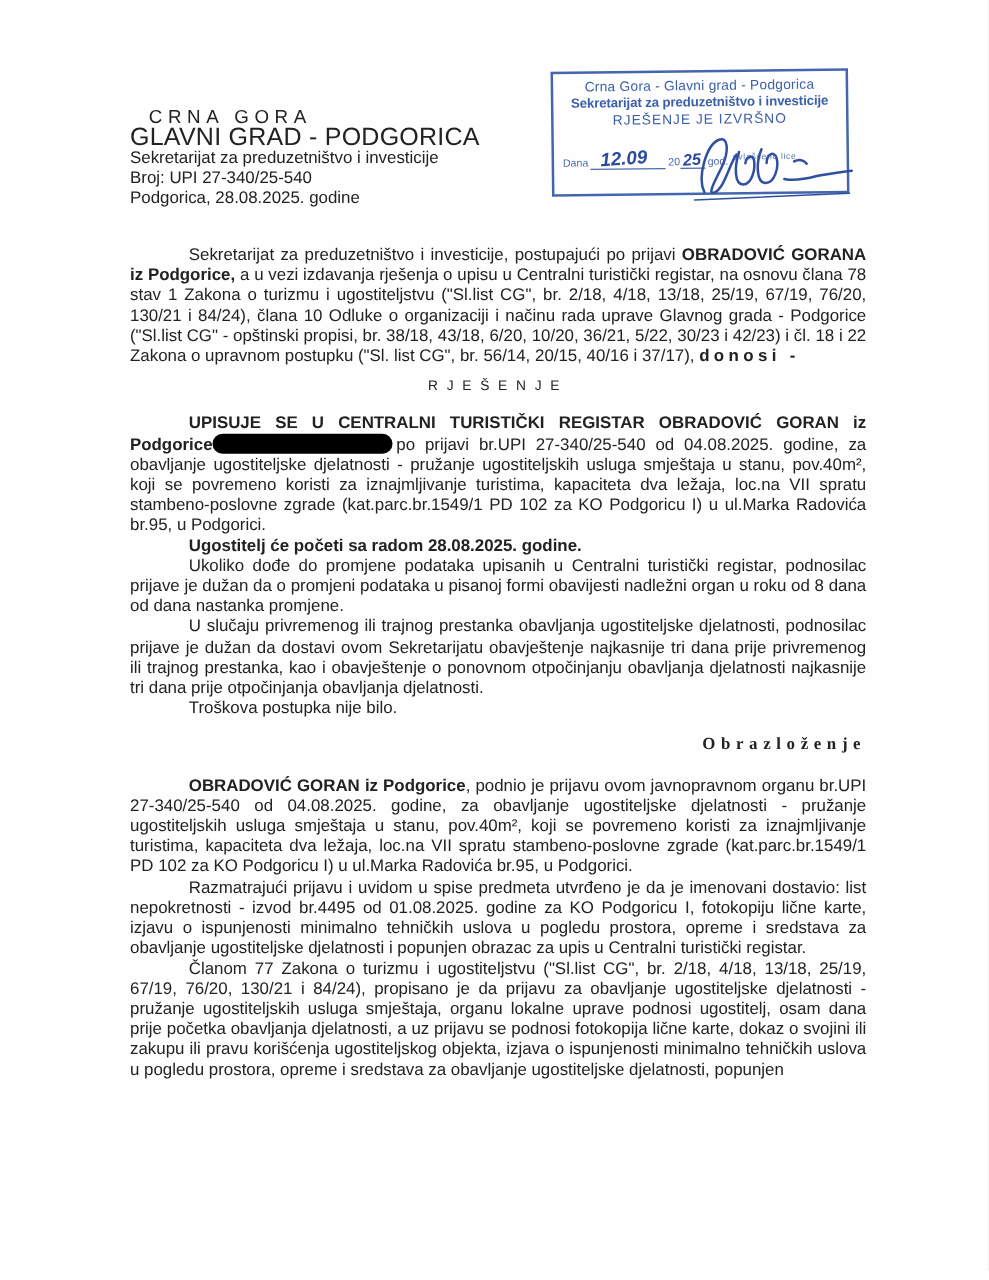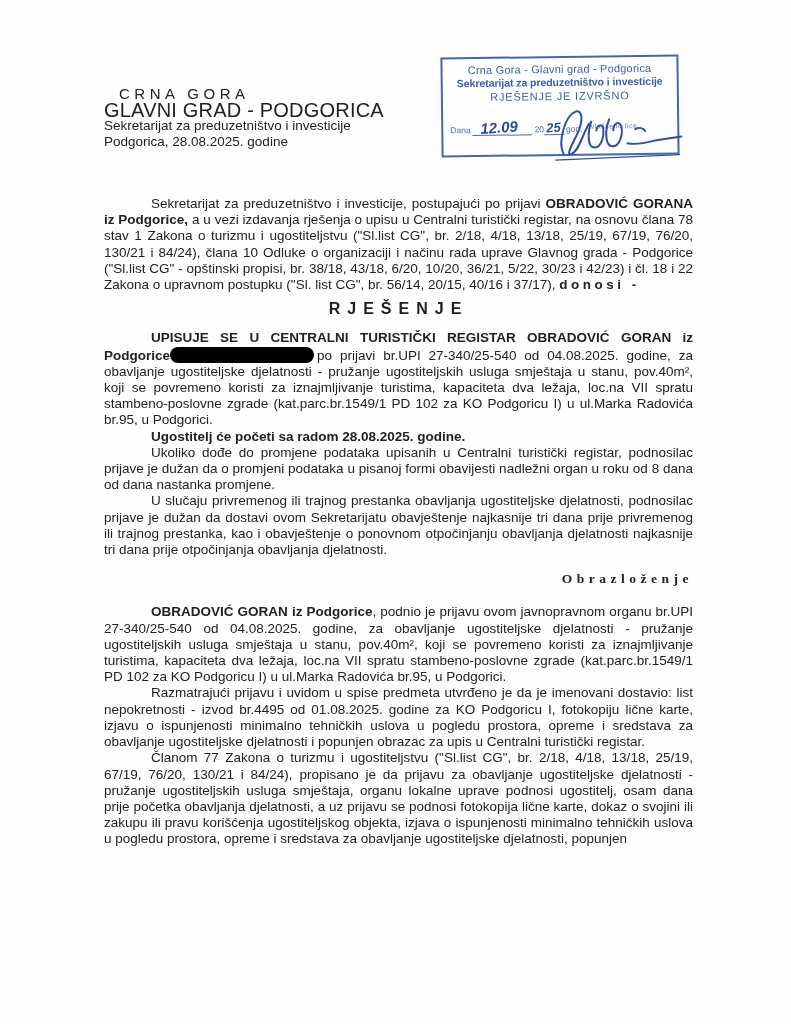--- a/index.html
+++ b/index.html
@@ -37,22 +37,22 @@
   .sig-label { position:absolute; right:40px; bottom:24px; font-size:7px; color:#5f7ab8; letter-spacing:0.5px; }
   .sig-svg { position:absolute; right:-12px; bottom:-12px; }
 
   
   .content {
     position:absolute; left:104px; top:184px; width:589px;
     font-size:13.5px; line-height:16.2px; text-align:justify;margin-top:12px;
   }
   .content p { margin:0; text-indent:47px; }
   .title {
-    text-align:center; text-indent:0 !important; font-weight:bold;
-    letter-spacing:7px; margin:8px 0 13px 0 !important; font-size:16px;
+    text-align:center; text-indent:0 !important; font-weight:normal;
+    letter-spacing:7px; margin:8px 0 13px 0 !important; font-size:11px;
   }
   .heading2 {
     text-align:right; text-indent:0 !important; font-weight:bold;
     letter-spacing:4.5px; margin:13px 0 17px 0 !important;font-family:Liberation Serif, serif;
   }
   .bold { font-weight:bold; }
   .spaced-bold { font-weight:bold; letter-spacing:3.5px; }
   .redaction {
     display:inline-block; width:144px; height:16px; background:#000;
     border-radius:8px; vertical-align:-3px; margin-right:3px;
@@ -60,20 +60,21 @@
 </style>
 </head>
 <body>
 
 <div class="sheet">
 
   <div class="header">
     <div class="country">CRNA GORA</div>
     <div class="city">GLAVNI GRAD - PODGORICA</div>
     <div>Sekretarijat za preduzetništvo i investicije</div>
+    <div>Broj: UPI 27-340/25-540</div>
     <div>Podgorica, 28.08.2025. godine</div>
   </div>
 
   <div class="stamp">
     <div class="l1">Crna Gora - Glavni grad - Podgorica</div>
     <div class="l2">Sekretarijat za preduzetništvo i investicije</div>
     <div class="l3">RJEŠENJE JE IZVRŠNO</div>
     <div class="daterow">
       <span class="lbl">Dana</span>
       <span class="dline">
@@ -105,20 +106,21 @@
     <p class="title">RJEŠENJE</p>
 
     <p><span class="bold">UPISUJE SE U CENTRALNI TURISTIČKI REGISTAR OBRADOVIĆ GORAN iz Podgorice</span><span class="redaction"></span><span>po prijavi br.UPI 27-340/25-540 od 04.08.2025. godine, za obavljanje ugostiteljske djelatnosti - pružanje ugostiteljskih usluga smještaja u stanu, pov.40m², koji se povremeno koristi za iznajmljivanje turistima, kapaciteta dva ležaja, loc.na VII spratu stambeno-poslovne zgrade (kat.parc.br.1549/1 PD 102 za KO Podgoricu I) u ul.Marka Radovića br.95, u Podgorici.</span></p>
 
     <p class="bold">Ugostitelj će početi sa radom 28.08.2025. godine.</p>
 
     <p>Ukoliko dođe do promjene podataka upisanih u Centralni turistički registar, podnosilac prijave je dužan da o promjeni podataka u pisanoj formi obavijesti nadležni organ u roku od 8 dana od dana nastanka promjene.</p>
 
     <p>U slučaju privremenog ili trajnog prestanka obavljanja ugostiteljske djelatnosti, podnosilac prijave je dužan da dostavi ovom Sekretarijatu obavještenje najkasnije tri dana prije privremenog ili trajnog prestanka, kao i obavještenje o ponovnom otpočinjanju obavljanja djelatnosti najkasnije tri dana prije otpočinjanja obavljanja djelatnosti.</p>
 
+    <p>Troškova postupka nije bilo.</p>
 
     <p class="heading2">Obrazloženje</p>
 
     <p><span class="bold">OBRADOVIĆ GORAN iz Podgorice</span><span>, podnio je prijavu ovom javnopravnom organu br.UPI 27-340/25-540 od 04.08.2025. godine, za obavljanje ugostiteljske djelatnosti - pružanje ugostiteljskih usluga smještaja u stanu, pov.40m², koji se povremeno koristi za iznajmljivanje turistima, kapaciteta dva ležaja, loc.na VII spratu stambeno-poslovne zgrade (kat.parc.br.1549/1 PD 102 za KO Podgoricu I) u ul.Marka Radovića br.95, u Podgorici.</span></p>
 
     <p>Razmatrajući prijavu i uvidom u spise predmeta utvrđeno je da je imenovani dostavio: list nepokretnosti - izvod br.4495 od 01.08.2025. godine za KO Podgoricu I, fotokopiju lične karte, izjavu o ispunjenosti minimalno tehničkih uslova u pogledu prostora, opreme i sredstava za obavljanje ugostiteljske djelatnosti i popunjen obrazac za upis u Centralni turistički registar.</p>
 
     <p>Članom 77 Zakona o turizmu i ugostiteljstvu ("Sl.list CG", br. 2/18, 4/18, 13/18, 25/19, 67/19, 76/20, 130/21 i 84/24), propisano je da prijavu za obavljanje ugostiteljske djelatnosti - pružanje ugostiteljskih usluga smještaja, organu lokalne uprave podnosi ugostitelj, osam dana prije početka obavljanja djelatnosti, a uz prijavu se podnosi fotokopija lične karte, dokaz o svojini ili zakupu ili pravu korišćenja ugostiteljskog objekta, izjava o ispunjenosti minimalno tehničkih uslova u pogledu prostora, opreme i sredstava za obavljanje ugostiteljske djelatnosti, popunjen</p>
 
   </div>

